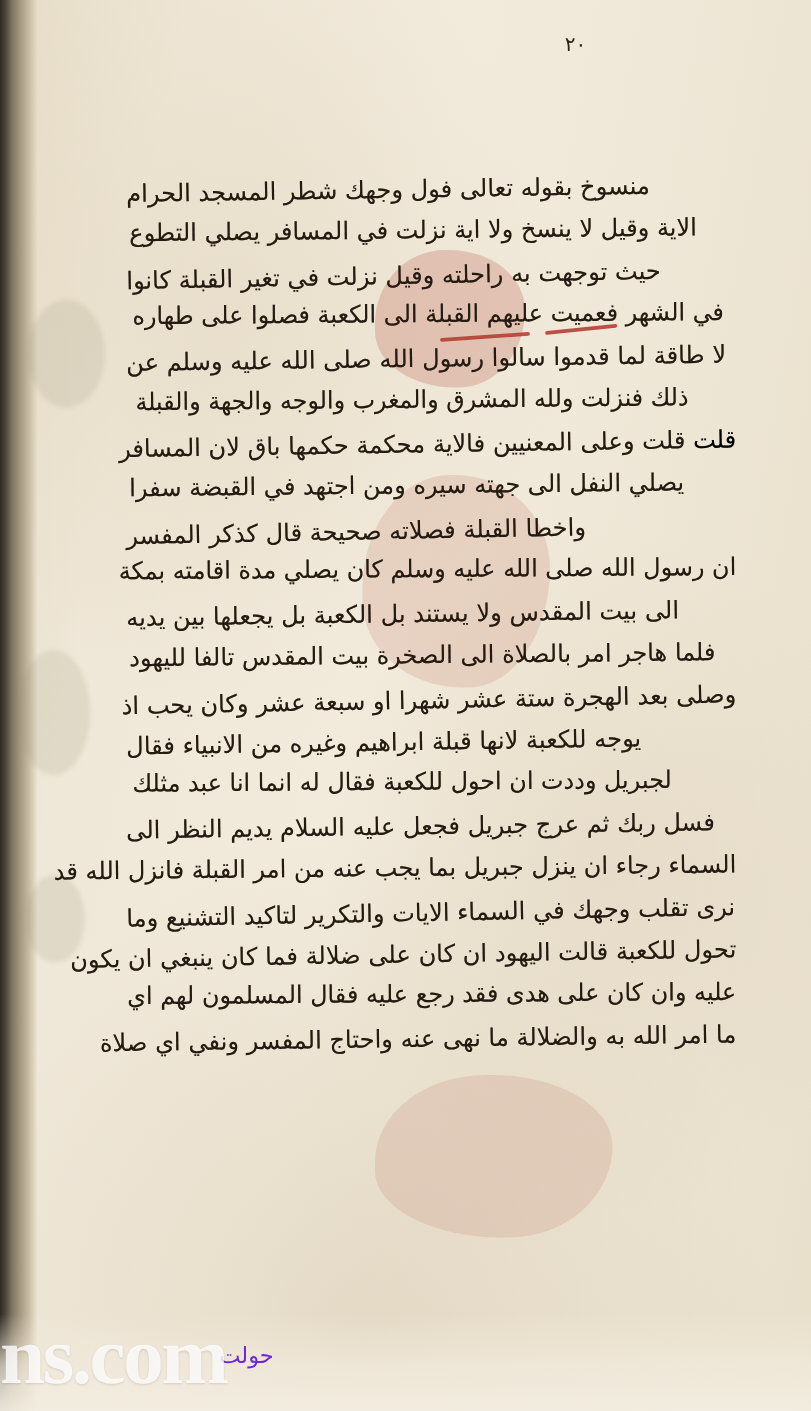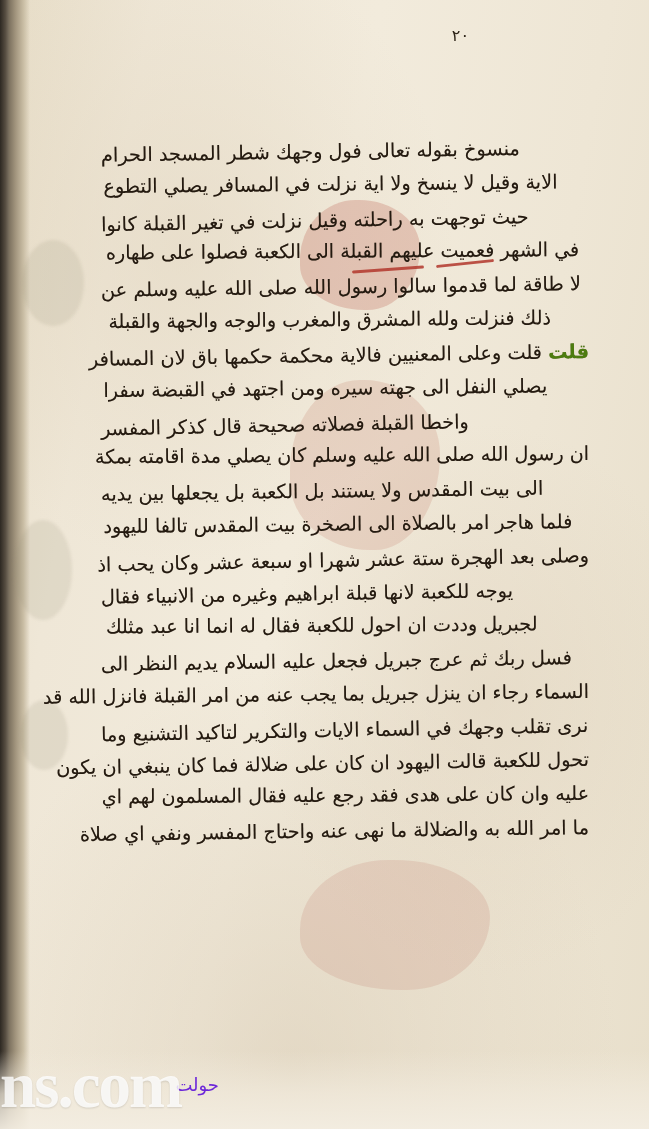--- a/index.html
+++ b/index.html
@@ -84,22 +84,22 @@
   }
   .line.l1  { transform: rotate(-0.9deg) scaleX(0.99); }
   .line.l2  { transform: rotate(-0.6deg) scaleX(0.985); }
   .line.l3  { transform: rotate(-1.1deg) scaleX(0.99); }
   .line.l4  { transform: rotate(-0.4deg) scaleX(0.98); }
   .line.l5  { transform: rotate(-0.8deg) scaleX(0.99); }
   .line.l6  { transform: rotate(-0.5deg) scaleX(0.975); }
 
   
   .rubric {
-    color: #4d7c0f;
-    font-weight: bold;
+    color: #000000;
+    font-weight: normal;
   }
 
   
   .blot {
     position: absolute;
     background: rgba(176,66,50,0.22);
     border-radius: 48% 52% 45% 55% / 55% 45% 58% 42%;
     pointer-events: none;
   }
   .blot.b1 { left: 300px; top: 200px; width: 120px; height: 110px; }

